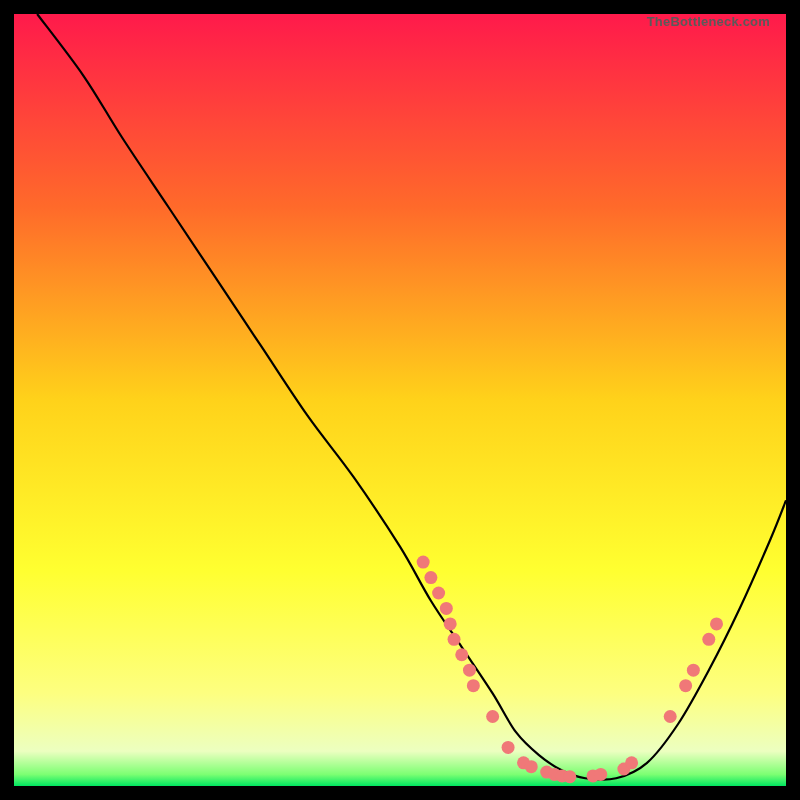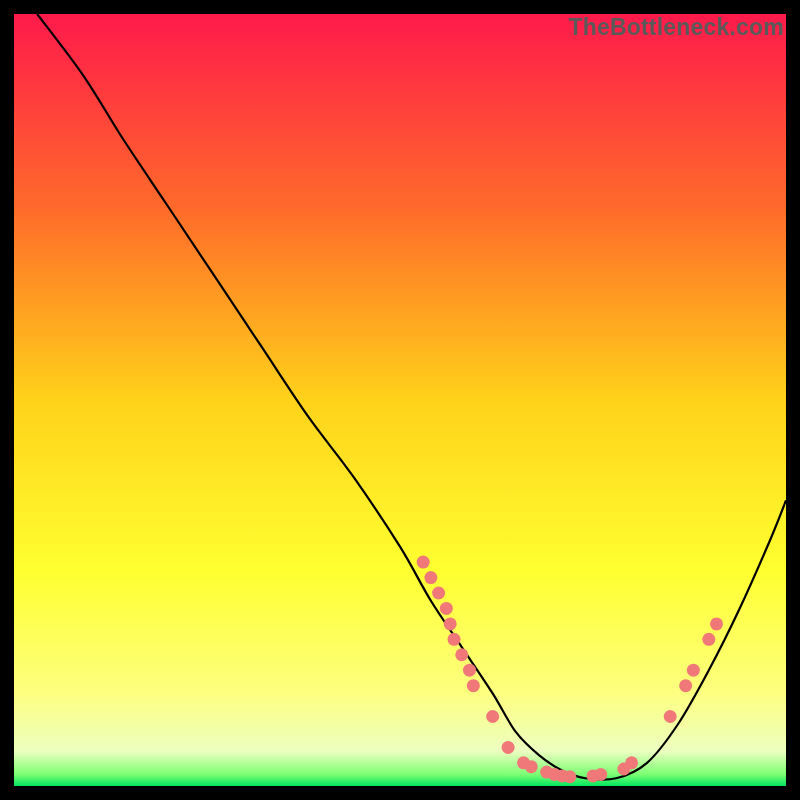--- a/index.html
+++ b/index.html
@@ -22,22 +22,22 @@
   .plot-area {
     position: absolute;
     left: 0;
     top: 0;
     width: 772px;
     height: 772px;
   }
   .watermark {
     position: absolute;
     top: 0;
-    right: 2px;
-    font-size: 23px;
+    right: 16px;
+    font-size: 13px;
     font-weight: 600;
     color: #5a5a5a;
     letter-spacing: 0.2px;
   }
 </style>
 </head>
 <body>
 
 <div class="frame">
   <svg class="plot-area" viewBox="0 0 772 772">

